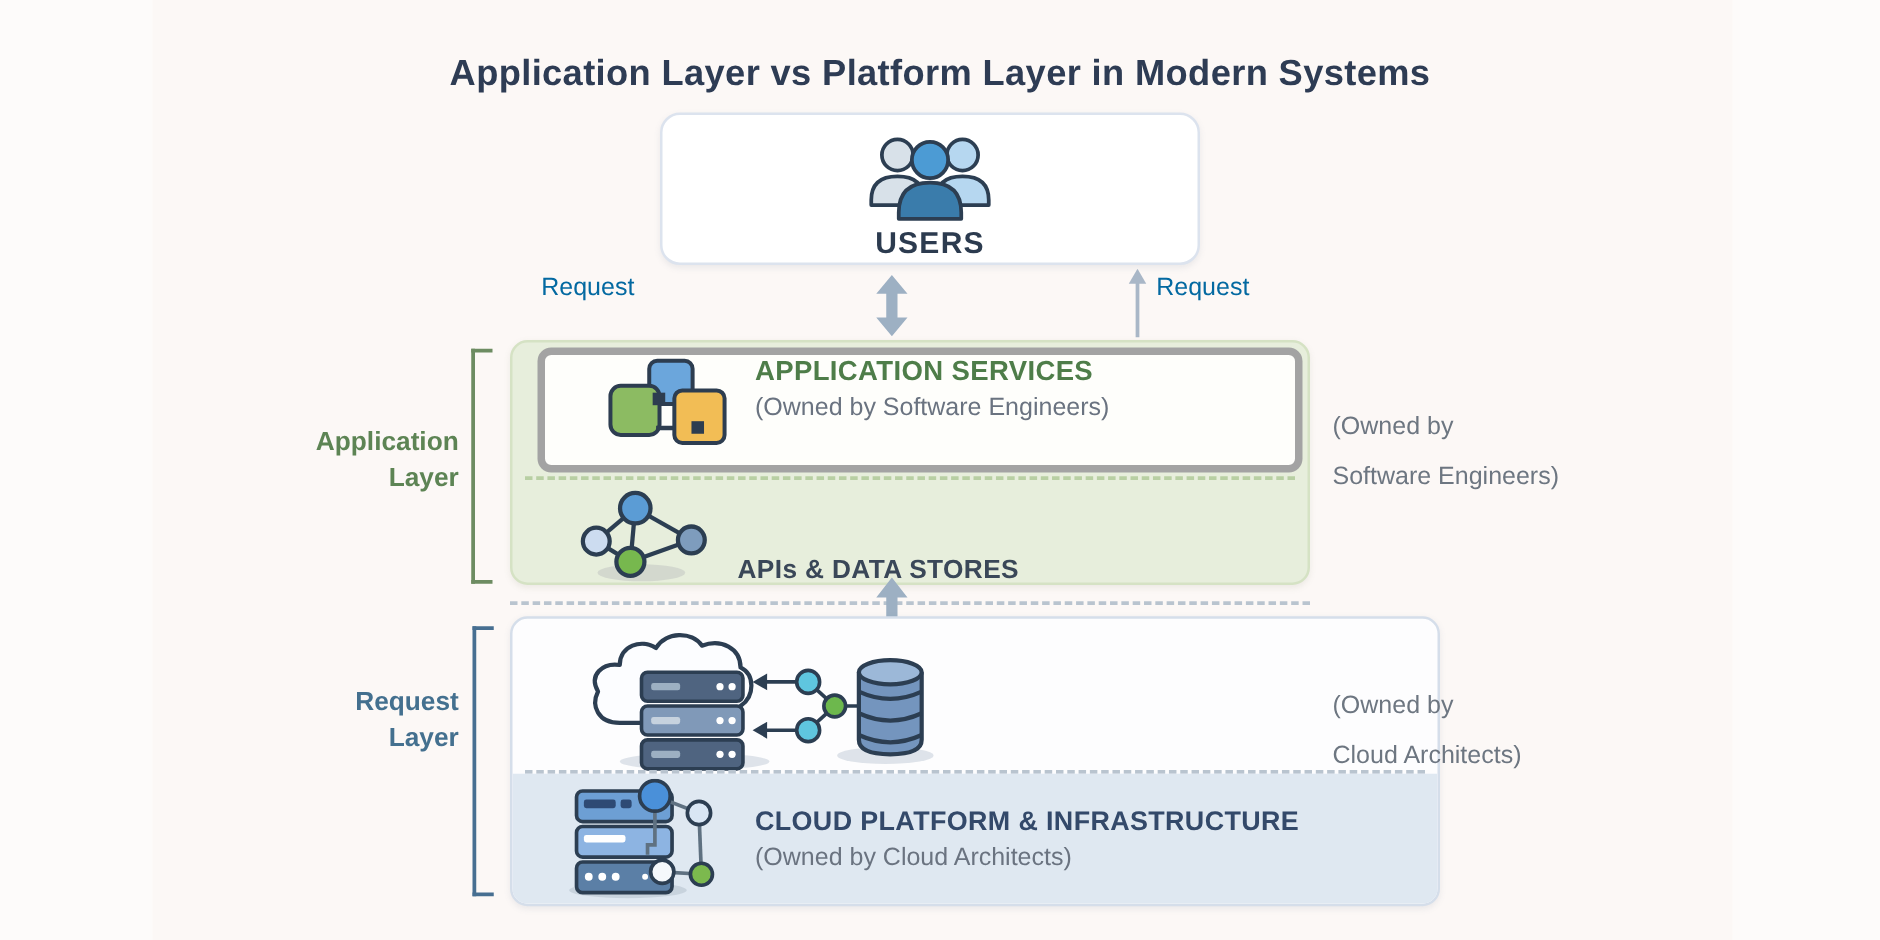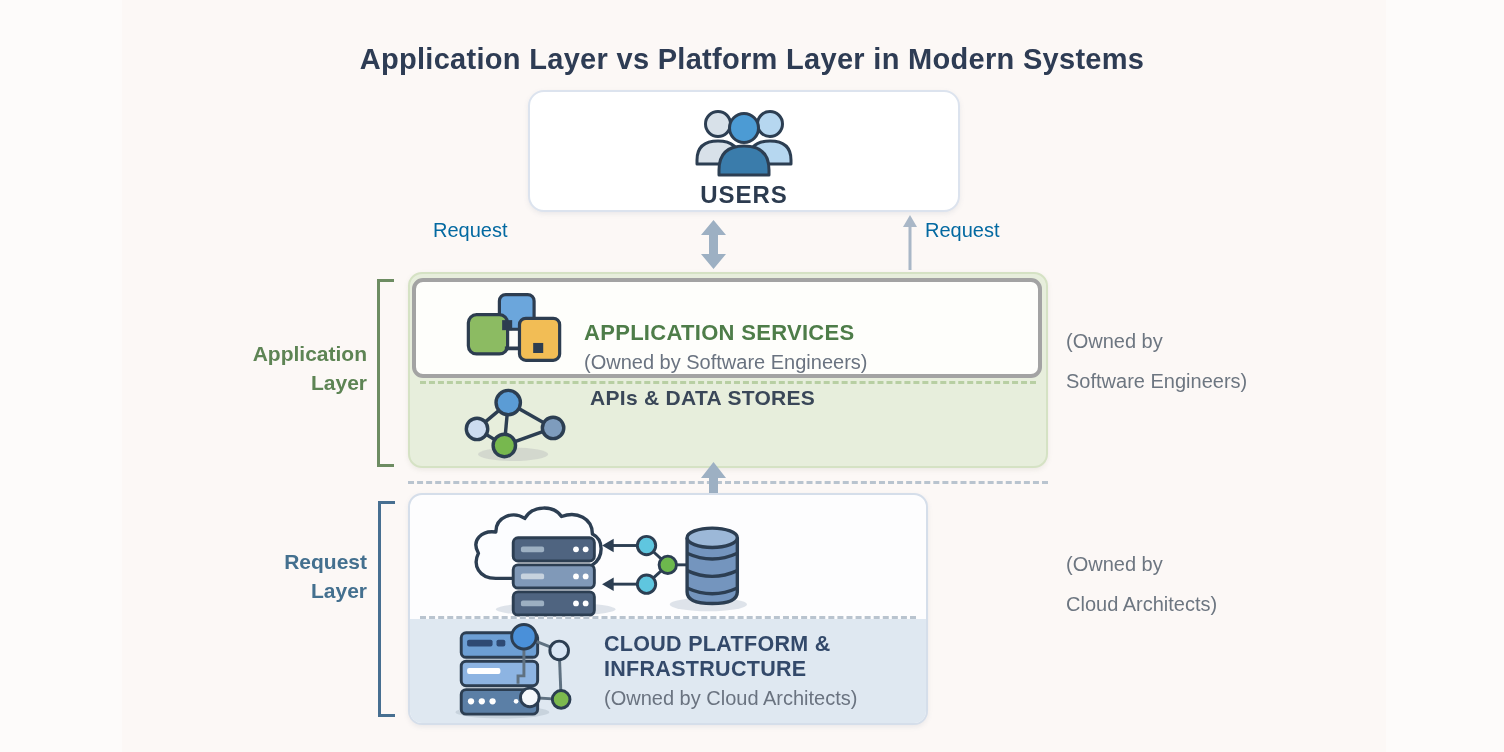--- a/index.html
+++ b/index.html
@@ -43,41 +43,41 @@
   #app-layer-label{left:225px;top:339px;color:#5d8454;}
   #platform-layer-label{left:225px;top:547px;color:#44708f;}
 
   
   .app-container{
     position:absolute;left:408px;top:272px;width:640px;height:196px;box-sizing:border-box;
     background:#e7eedc;border:2px solid #d5e2c4;border-radius:14px;
     box-shadow:0 2px 5px rgba(120,135,110,.12);
   }
   .app-services-box{
-    position:absolute;left:2px;top:4px;right:4px;height:100px;box-sizing:border-box;
-    background:#fefefb;border:4px solid #a3a3a3;border-radius:11px;
-    display:flex;align-items:flex-end;
+    position:absolute;left:20px;top:4px;right:4px;height:100px;box-sizing:border-box;
+    background:#fefefb;border:6px solid #a3a3a3;border-radius:11px;
+    display:flex;align-items:flex-start;
   }
   .app-services-box .icon{margin-left:42px;flex:0 0 auto;}
   .box-text{margin-left:14px;display:flex;flex-direction:column;}
   .box-title{font-weight:bold;letter-spacing:.3px;}
   .green-text{font-size:22px;color:#4e7d49;}
   .box-subtitle{font-size:20px;color:#6a7380;margin-top:5px;}
   .dashed-sep{position:absolute;left:10px;right:10px;height:0;}
   .green-sep{top:107px;border-top:3px dashed #b8cfa3;}
-  .apis-row{position:absolute;left:0;right:0;top:112px;height:82px;display:flex;align-items:flex-start;}
+  .apis-row{position:absolute;left:0;right:0;top:112px;height:82px;display:flex;align-items:flex-end;}
   .apis-row .icon{margin-left:52px;flex:0 0 auto;}
   .dark-text{font-size:21px;color:#3a4758;margin-left:18px;}
 
   
   .gray-dashes{position:absolute;left:408px;top:481px;width:640px;height:0;border-top:3px dashed #b9c4cf;}
 
   
   .platform-container{
-    position:absolute;left:408px;top:493px;width:520px;height:232px;box-sizing:border-box;
+    position:absolute;left:408px;top:493px;width:744px;height:232px;box-sizing:border-box;
     background:#fdfdfe;border:2px solid #d5deea;border-radius:14px;overflow:hidden;
     box-shadow:0 2px 5px rgba(110,125,150,.12);
   }
   .platform-icons{position:absolute;left:52px;top:8px;}
   .gray-sep{top:121px;border-top:3px dashed #b9c4cf;}
   .infra-section{
     position:absolute;left:0;right:0;top:124px;bottom:0;background:#dfe8f1;
     display:flex;align-items:center;
   }
   .infra-section .icon{margin-left:40px;flex:0 0 auto;}

